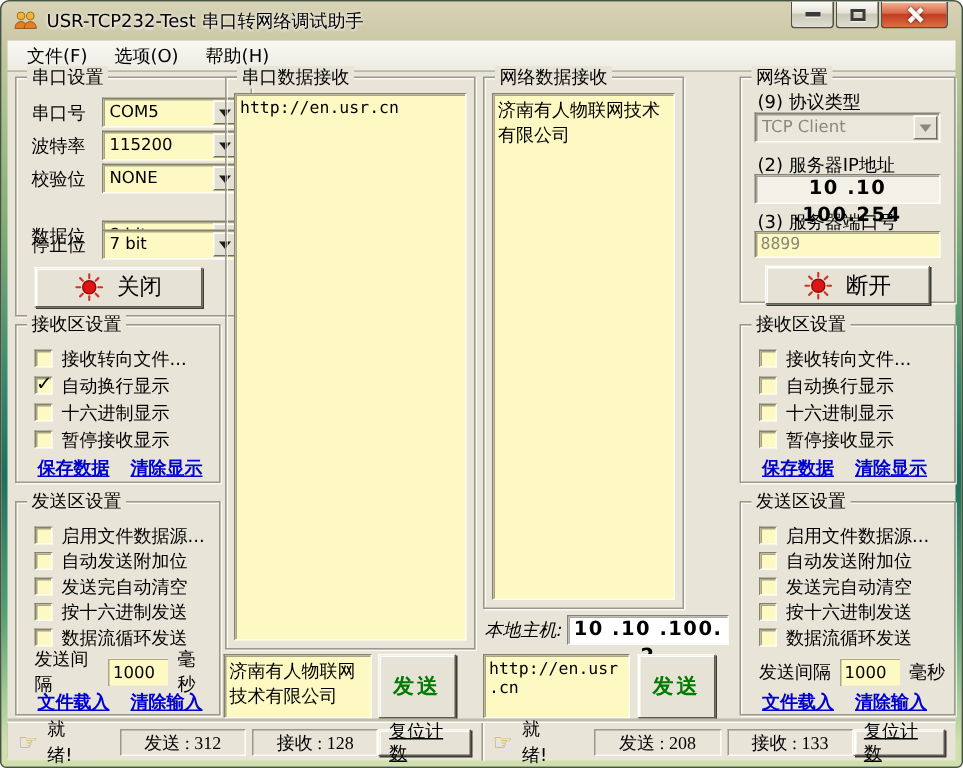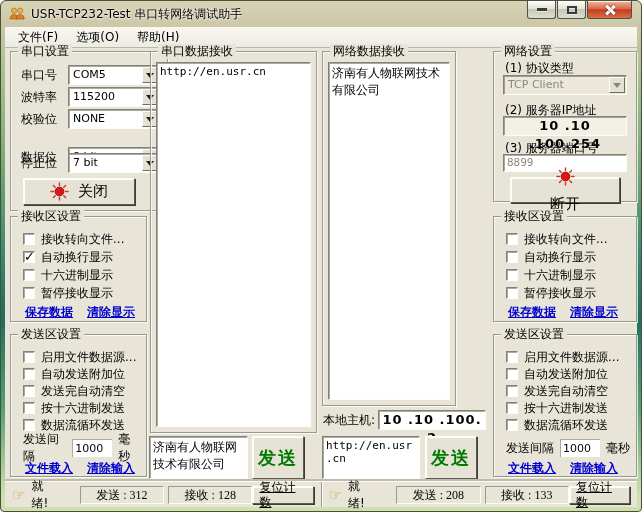--- a/index.html
+++ b/index.html
@@ -26,21 +26,21 @@
   
   .menubar{position:absolute;top:26px;left:4px;right:4px;height:21px;background:linear-gradient(#f8f7f1,#edece3);
     border-bottom:1px solid #b9b7a7;display:flex;align-items:center;padding-left:4px;}
   .menu-item{padding:2px 9px;}
   
   .client{position:absolute;top:47px;left:4px;right:4px;bottom:4px;background:#e8e5d8;}
   .content{position:absolute;top:0;left:0;right:0;bottom:26px;}
   .group{position:absolute;border:1px solid #9b998b;box-shadow:inset 1px 1px 0 rgba(255,255,255,.75),1px 1px 0 rgba(255,255,255,.75);}
   .gtitle{position:absolute;top:-8px;left:7px;background:#e8e5d8;padding:0 3px;line-height:15px;white-space:nowrap;}
   
-  .sunk{background:#ffffff;border:1px solid;border-color:#848272 #fdfdf6 #fdfdf6 #848272;box-shadow:inset 1px 1px 0 rgba(64,64,58,.45);}
+  .sunk{background:#fef9c3;border:1px solid;border-color:#848272 #fdfdf6 #fdfdf6 #848272;box-shadow:inset 1px 1px 0 rgba(64,64,58,.45);}
   .btn3d{background:#e6e3d6;border:1px solid;border-color:#fdfdf6 #5c5c50 #5c5c50 #fdfdf6;box-shadow:1px 1px 0 #3c3c34,inset 1px 1px 0 #fff;
     display:flex;align-items:center;justify-content:center;cursor:default;}
   
   .crow{position:absolute;left:10px;right:7px;height:20px;display:flex;align-items:center;}
   .clbl{width:47px;flex:none;}
   .combo{flex:1;height:20px;position:relative;display:flex;align-items:center;padding-left:4px;}
   .combo .val{font-size:11px;line-height:18px;}
   .cbtn{position:absolute;right:1px;top:1px;bottom:1px;width:16px;background:#e4e1d4;
     border:1px solid;border-color:#fff #6f6f60 #6f6f60 #fff;display:flex;align-items:center;justify-content:center;}
   .tri{width:0;height:0;border-left:4px solid transparent;border-right:4px solid transparent;border-top:5px solid #1c1c1c;}
@@ -55,29 +55,29 @@
   .links{position:absolute;left:14px;display:flex;gap:14px;}
   .link{color:#0000d0;text-decoration:underline;font-weight:bold;white-space:nowrap;cursor:pointer;}
   
   .ledbtn{position:absolute;font-size:15px;gap:9px;}
   .led{width:19px;height:19px;flex:none;display:flex;}
   
   .rxarea{position:absolute;left:5px;right:5px;top:10px;bottom:5px;font:11px "DejaVu Sans Mono",monospace;
     padding:2px 3px;resize:none;outline:none;overflow:hidden;}
   .sendta{position:absolute;font:11px "DejaVu Sans Mono",monospace;padding:2px 3px;resize:none;outline:none;overflow:hidden;}
   .sendta.cjk{font:12px "DejaVu Sans",sans-serif;}
-  .sendbtn{position:absolute;color:#007a00;font-weight:bold;font-size:18px;letter-spacing:2px;}
+  .sendbtn{position:absolute;color:#007a00;font-weight:bold;font-size:14px;letter-spacing:2px;}
   
   .nlabel{position:absolute;left:11px;white-space:nowrap;}
   .bigfield{position:absolute;left:9px;right:9px;height:20px;background:#f3f1e7;font-weight:bold;font-size:13px;
     text-align:center;letter-spacing:1px;line-height:18px;}
   .portfield{position:absolute;left:9px;right:9px;height:18px;color:#8a887a;font:11px "DejaVu Sans Mono",monospace;
     line-height:16px;padding-left:3px;}
   .lhrow{position:absolute;display:flex;align-items:center;}
-  .lhlbl{white-space:nowrap;margin-right:3px;}
+  .lhlbl{white-space:nowrap;margin-right:3px;font-style:italic;}
   .lhip{flex:1;height:20px;background:#fff;font-weight:bold;font-size:13px;text-align:center;letter-spacing:1px;line-height:18px;}
   
   .introw{position:absolute;left:12px;right:6px;height:20px;display:flex;align-items:center;gap:6px;}
   .intinput{width:40px;height:18px;font-size:11px;text-align:left;padding:1px 3px;border:none;outline:none;font-family:"DejaVu Sans",sans-serif;}
   
   .statusbar{position:absolute;left:0;right:0;bottom:0;height:26px;border-top:1px solid #fdfdf6;box-shadow:0 -2px 0 #bdbbab;display:flex;}
   .shalf{flex:1;display:flex;align-items:center;padding:0 7px;}
   .shalf.left{border-right:1px solid #9b998b;box-shadow:1px 0 0 #fdfdf6;}
   .hand{color:#c59a28;font-size:15px;margin-right:6px;}
   .scell{width:86px;text-align:center;height:18px;line-height:17px;border:1px solid;border-color:#9b998b #fdfdf6 #fdfdf6 #9b998b;margin-left:4px;font-family:Liberation Serif, serif;}
@@ -256,32 +256,32 @@
       </div>
       <div class="lhrow" style="left:318px;top:362px;width:163px;height:20px;">
         <span class="lhlbl">本地主机:</span>
         <span class="lhip sunk">10 .10 .100. 2</span>
       </div>
       <textarea class="sendta sunk" style="left: 317px; top: 388px; width: 98px; height: 43px;">http://en.usr.cn</textarea>
       <div class="btn3d sendbtn" style="left:420px;top:388px;width:52px;height:43px;">发送</div>
 
       <div class="group" style="left:488px;width:144px;top:3px;height:151px;">
         <span class="gtitle">网络设置</span>
-        <span class="nlabel" style="top:8px;">(1) 协议类型</span>
+        <span class="nlabel" style="top:8px;">(9) 协议类型</span>
         <div class="combo sunk disabled" style="position:absolute;left:9px;right:9px;top:23px;">
           <span class="val">TCP Client</span>
           <span class="cbtn">
               <i class="tri"></i>
             </span>
         </div>
         <span class="nlabel" style="top:50px;">(2) 服务器IP地址</span>
         <div class="bigfield sunk" style="top:64px;">10 .10 .100.254</div>
         <span class="nlabel" style="top:88px;">(3) 服务器端口号</span>
         <div class="portfield sunk" style="top:102px;">8899</div>
-        <div class="btn3d ledbtn" style="left:16px;top:125px;width:110px;height:26px;flex-direction:column;">
+        <div class="btn3d ledbtn" style="left:16px;top:125px;width:110px;height:26px;">
           <svg class="led" viewBox="0 0 20 20">
             <g stroke="#d43424" stroke-width="1.5" stroke-linecap="round">
               <line x1="10" y1="1" x2="10" y2="3.6"></line>
                 <line x1="10" y1="16.4" x2="10" y2="19"></line>
               <line x1="1" y1="10" x2="3.6" y2="10"></line>
                 <line x1="16.4" y1="10" x2="19" y2="10"></line>
               <line x1="3.6" y1="3.6" x2="5.5" y2="5.5"></line>
                 <line x1="14.5" y1="14.5" x2="16.4" y2="16.4"></line>
               <line x1="3.6" y1="16.4" x2="5.5" y2="14.5"></line>
                 <line x1="14.5" y1="5.5" x2="16.4" y2="3.6"></line>

